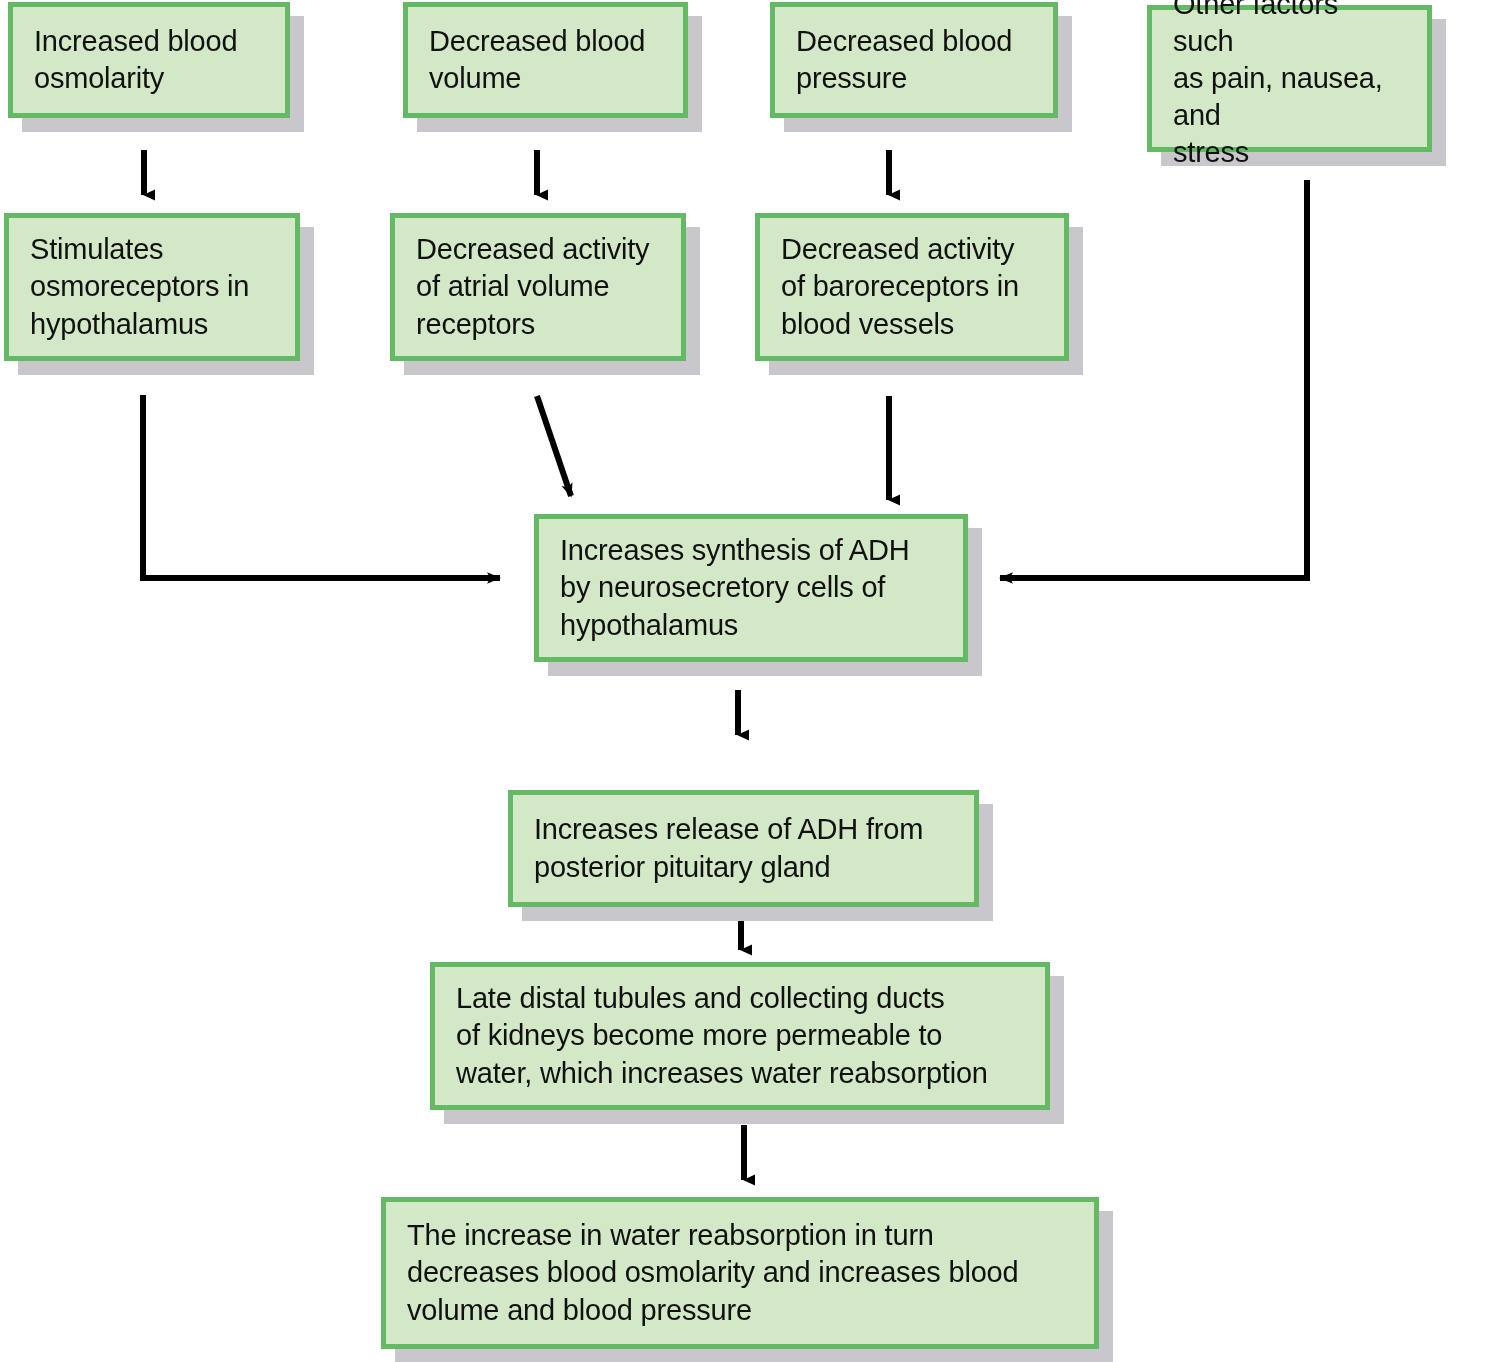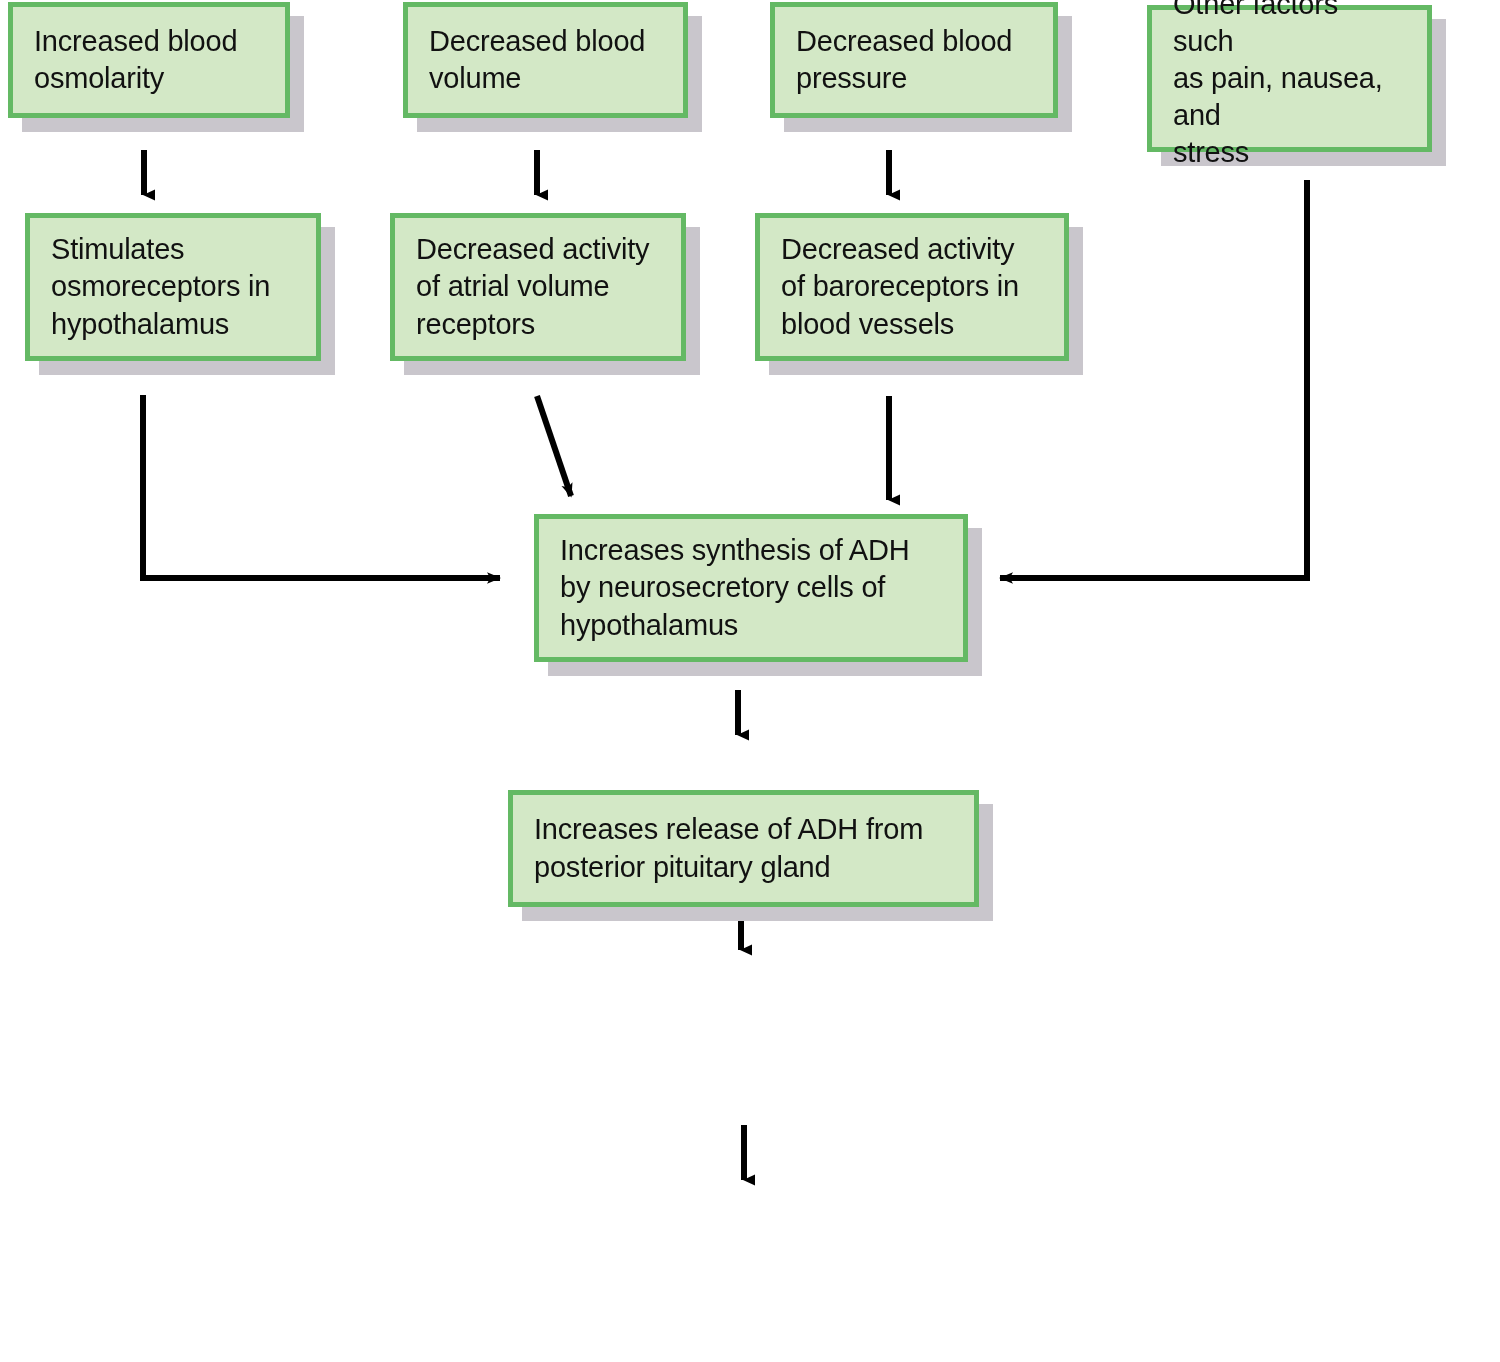--- a/index.html
+++ b/index.html
@@ -99,21 +99,21 @@
     <span class="node-text">Decreased blood
 pressure</span>
   </div>
 
   <div class="node" style="left:1147px; top:5px; width:285px; height:147px;">
     <span class="node-text">Other factors such
 as pain, nausea, and
 stress</span>
   </div>
 
-  <div class="node" style="left:25px; top:213px; width:296px; height:148px;">
+  <div class="node" style="left:4px; top:213px; width:296px; height:148px;">
     <span class="node-text">Stimulates
 osmoreceptors in
 hypothalamus</span>
   </div>
 
   <div class="node" style="left:390px; top:213px; width:296px; height:148px;">
     <span class="node-text">Decreased activity
 of atrial volume
 receptors</span>
   </div>
@@ -128,15 +128,25 @@
     <span class="node-text">Increases synthesis of ADH
 by neurosecretory cells of
 hypothalamus</span>
   </div>
 
   <div class="node" style="left:508px; top:757px; width:471px; height:117px;margin-top:33px;">
     <span class="node-text">Increases release of ADH from
 posterior pituitary gland</span>
   </div>
 
+  <div class="node" style="left:430px; top:962px; width:620px; height:148px;">
+    <span class="node-text">Late distal tubules and collecting ducts
+of kidneys become more permeable to
+water, which increases water reabsorption</span>
+  </div>
 
+  <div class="node" style="left:381px; top:1197px; width:718px; height:152px;">
+    <span class="node-text">The increase in water reabsorption in turn
+decreases blood osmolarity and increases blood
+volume and blood pressure</span>
+  </div>
 
 </div>
 
 </body></html>

